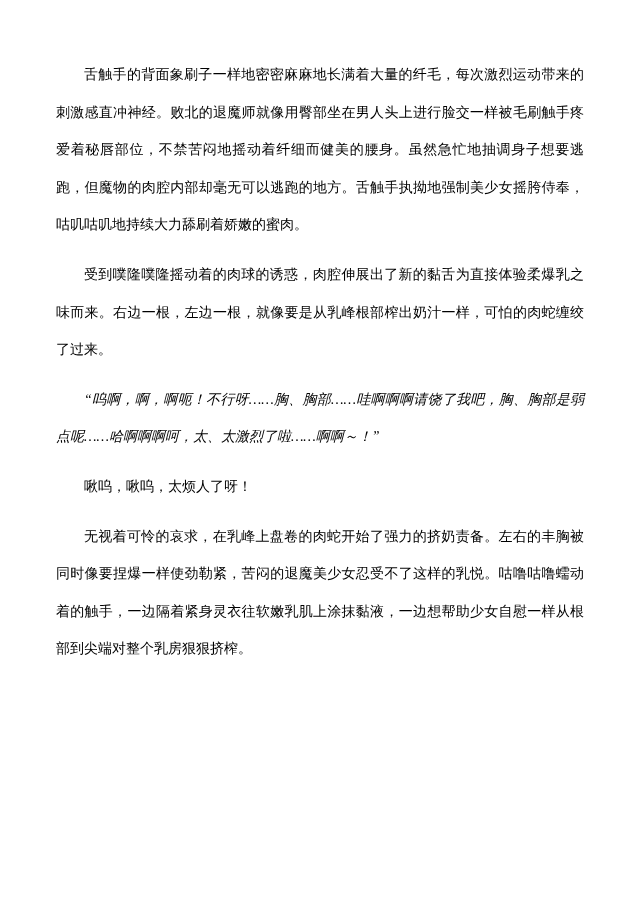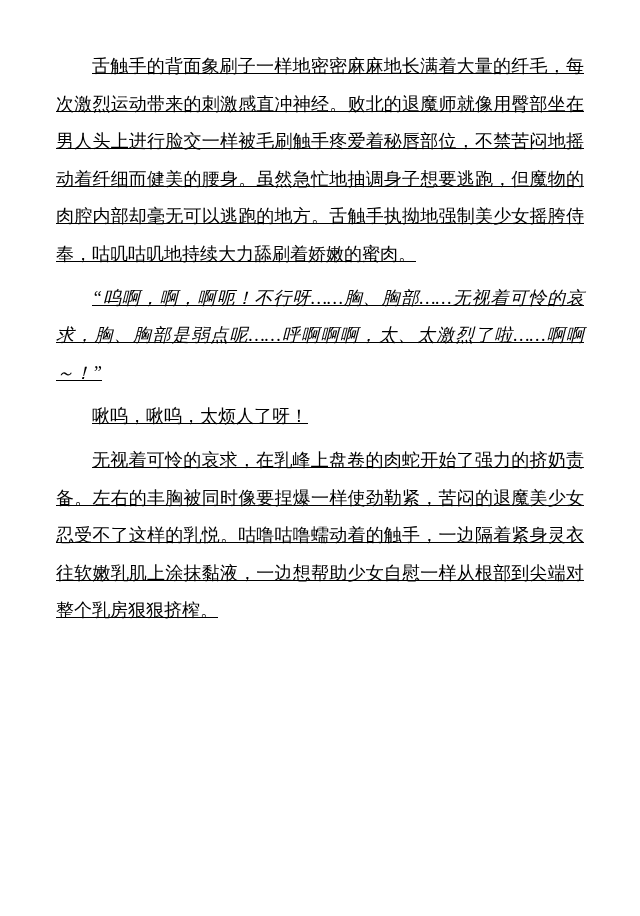--- a/index.html
+++ b/index.html
@@ -15,35 +15,35 @@
   }
   .page {
     box-sizing: border-box;
     width: 640px;
     height: 916px;
     padding: 44px 56px 0 56px;
     background: #ffffff;
     color: #000000;
   }
   .page p {
-    margin: 4px 0 6px 0;
-    font-size: 18px;
+    margin: 12px 0 6px 0;
+    font-size: 14px;
     line-height: 37.6px;
     text-indent: 2em;
     text-align: justify;
     text-justify: inter-ideograph;
     letter-spacing: 0;
     word-break: break-all;
-    text-decoration: underline;
   }
   .page p.italic {
     font-style: italic;
   }
 </style>
 </head>
 <body>
 
 <div class="page">
   <p>舌触手的背面象刷子一样地密密麻麻地长满着大量的纤毛，每次激烈运动带来的刺激感直冲神经。败北的退魔师就像用臀部坐在男人头上进行脸交一样被毛刷触手疼爱着秘唇部位，不禁苦闷地摇动着纤细而健美的腰身。虽然急忙地抽调身子想要逃跑，但魔物的肉腔内部却毫无可以逃跑的地方。舌触手执拗地强制美少女摇胯侍奉，咕叽咕叽地持续大力舔刷着娇嫩的蜜肉。</p>
-  <p class="italic">“呜啊，啊，啊呃！不行呀……胸、胸部……无视着可怜的哀求，胸、胸部是弱点呢……呼啊啊啊，太、太激烈了啦……啊啊～！”</p>
+  <p>受到噗隆噗隆摇动着的肉球的诱惑，肉腔伸展出了新的黏舌为直接体验柔爆乳之味而来。右边一根，左边一根，就像要是从乳峰根部榨出奶汁一样，可怕的肉蛇缠绞了过来。</p>
+  <p class="italic">“呜啊，啊，啊呃！不行呀……胸、胸部……哇啊啊啊请饶了我吧，胸、胸部是弱点呢……哈啊啊啊呵，太、太激烈了啦……啊啊～！”</p>
   <p>啾呜，啾呜，太烦人了呀！</p>
   <p>无视着可怜的哀求，在乳峰上盘卷的肉蛇开始了强力的挤奶责备。左右的丰胸被同时像要捏爆一样使劲勒紧，苦闷的退魔美少女忍受不了这样的乳悦。咕噜咕噜蠕动着的触手，一边隔着紧身灵衣往软嫩乳肌上涂抹黏液，一边想帮助少女自慰一样从根部到尖端对整个乳房狠狠挤榨。</p>
 </div>
 
 </body></html>

